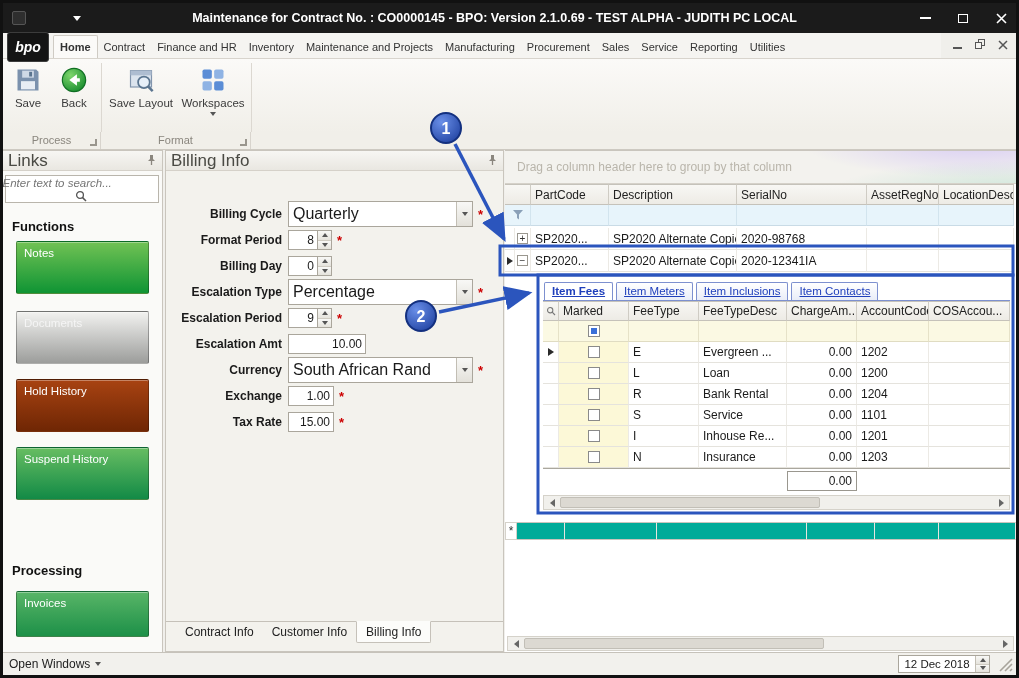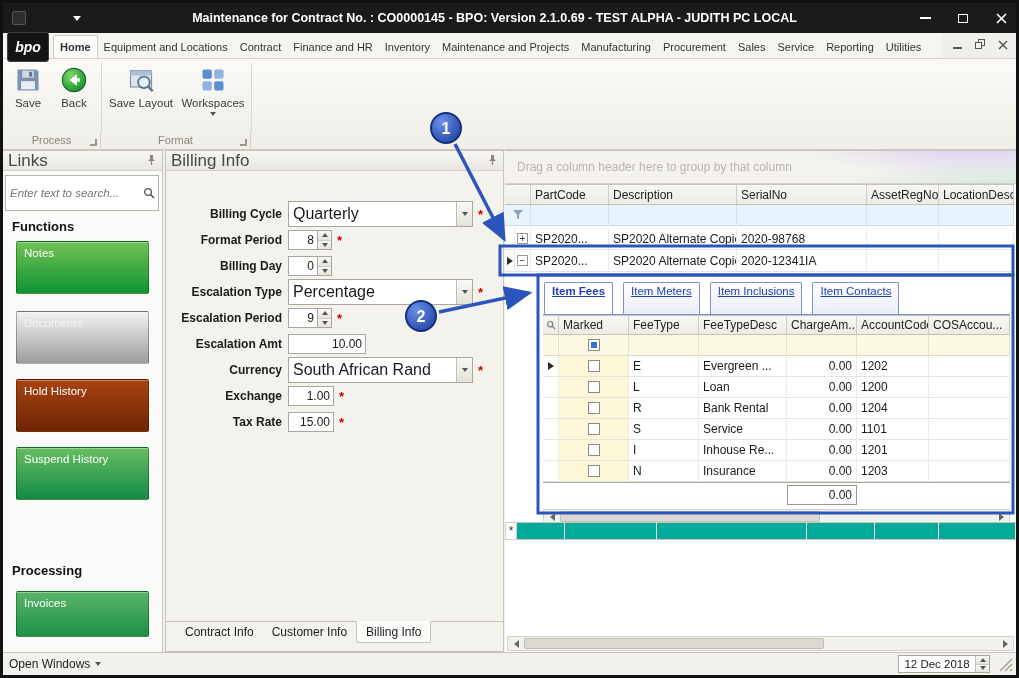--- a/index.html
+++ b/index.html
@@ -45,22 +45,22 @@
   .launcher { position:absolute; right:3px; bottom:3px; width:7px; height:7px;
               border-right:2px solid #9a968e; border-bottom:2px solid #9a968e; }
 
   
   .phead { height:20px; background:linear-gradient(#f7f6f3,#e9e7e1); border-bottom:1px solid #d5d1c9;
            display:flex; align-items:center; padding:0 5px; color:#4a4a44; font-size:17px; }
   .phead .pin { margin-left:auto; }
 
   .links { position:absolute; left:0; top:147px; width:160px; height:502px; background:#fafaf8;
            border-right:1px solid #c9c5bd; border-top:1px solid #c9c5bd; }
-  .searchbox { position:absolute; left:2px; right:3px; top:24px; height:36px; border:1px solid #b9b5ac;
-               background:#fff; display:flex; align-items:center; padding-right:3px; }
+  .searchbox { position:absolute; left:2px; right:3px; top:24px; height:28px; border:1px solid #b9b5ac;
+               background:#fff; display:flex; align-items:center; padding-right:3px;flex-direction:column; }
   .searchbox input { flex:1; min-width:0; border:none; outline:none; background:transparent;
                      font:italic 11.5px "Liberation Sans",sans-serif; color:#8a8a8a; padding:0 4px; }
   .lheading { position:absolute; left:9px; font-weight:bold; font-size:13px; color:#111; }
   .lbtn { position:absolute; left:13px; width:133px; height:53px; border-radius:2px; color:#fff;
           font-size:11.5px; padding:5px 0 0 7px; border:1px solid rgba(0,0,0,.28);
           box-shadow:inset 0 1px 0 rgba(255,255,255,.35); }
   .g-notes    { background:linear-gradient(#71c254,#0f9434); }
   .g-docs     { background:linear-gradient(#f2f2f0,#9c9d9b); color:#f5f5f5; }
   .g-hold     { background:linear-gradient(#a84312,#6f2604); }
   .g-suspend  { background:linear-gradient(#67bd62,#128a46); }
@@ -106,21 +106,21 @@
   .mg-ind{width:10px;padding:0;justify-content:center} .mg-exp{width:16px;padding:0;justify-content:center}
   .mg-indexp{width:26px;padding:0;justify-content:center}
   .mg-part{width:78px} .mg-desc{width:128px} .mg-ser{width:130px} .mg-asset{width:72px} .mg-loc{flex:1}
   .mghead,.mgfilter{height:21px} .mgdata{height:22px}
   .expander { width:11px; height:11px; border:1px solid #9a978f; background:#fff; font-size:10px;
               line-height:9px; text-align:center; color:#333; }
   .rowind { width:0; height:0; border-left:6px solid #2a2a2a; border-top:4px solid transparent;
             border-bottom:4px solid transparent; }
 
   .detail { position:absolute; left:38px; top:131px; width:467px; }
-  .dtabs { display:flex; gap:10px; height:33px; border-bottom:1px solid #7d90cf; padding-left:1px; }
+  .dtabs { display:flex; gap:3px; height:19px; border-bottom:1px solid #7d90cf; padding-left:1px; }
   .dtab { border:1px solid #7d90cf; border-bottom:none; background:linear-gradient(#ffffff,#e9edf8);
           color:#1f3fbb; font-size:11.5px; padding:0 7px; line-height:17px; border-radius:2px 2px 0 0;
           text-decoration:underline; }
   .dtab.active { background:#fff; font-weight:bold; }
   .dgrow { display:flex; width:467px; }
   .dg-ico{width:16px;padding:0;justify-content:center} .dg-marked{width:70px;justify-content:center}
   .dg-ft{width:70px} .dg-ftd{width:88px} .dg-chg{width:70px;justify-content:flex-end}
   .dg-acc{width:72px} .dg-cos{flex:1}
   .dghead{height:20px} .dgfilter{height:21px} .dgdata{height:21px}
   .ycell { background:#fbf9e3; border-right:1px solid #e6e2c8; border-bottom:1px solid #e0dcc2; }
@@ -180,21 +180,20 @@
         <svg width="11" height="11">
             <path d="M1 1 L10 10 M10 1 L1 10" stroke="#fff" stroke-width="1.6"></path>
           </svg>
       </span>
     </div>
   </div>
 
   <div class="bpo-badge">bpo</div>
   <div class="menubar">
     <span class="mtab active">Home</span>
-    <span class="mtab">Equipment and Locations</span>
     <span class="mtab">Contract</span>
     <span class="mtab">Finance and HR</span>
     <span class="mtab">Inventory</span>
     <span class="mtab">Maintenance and Projects</span>
     <span class="mtab">Manufacturing</span>
     <span class="mtab">Procurement</span>
     <span class="mtab">Sales</span>
     <span class="mtab">Service</span>
     <span class="mtab">Reporting</span>
     <span class="mtab">Utilities</span>

